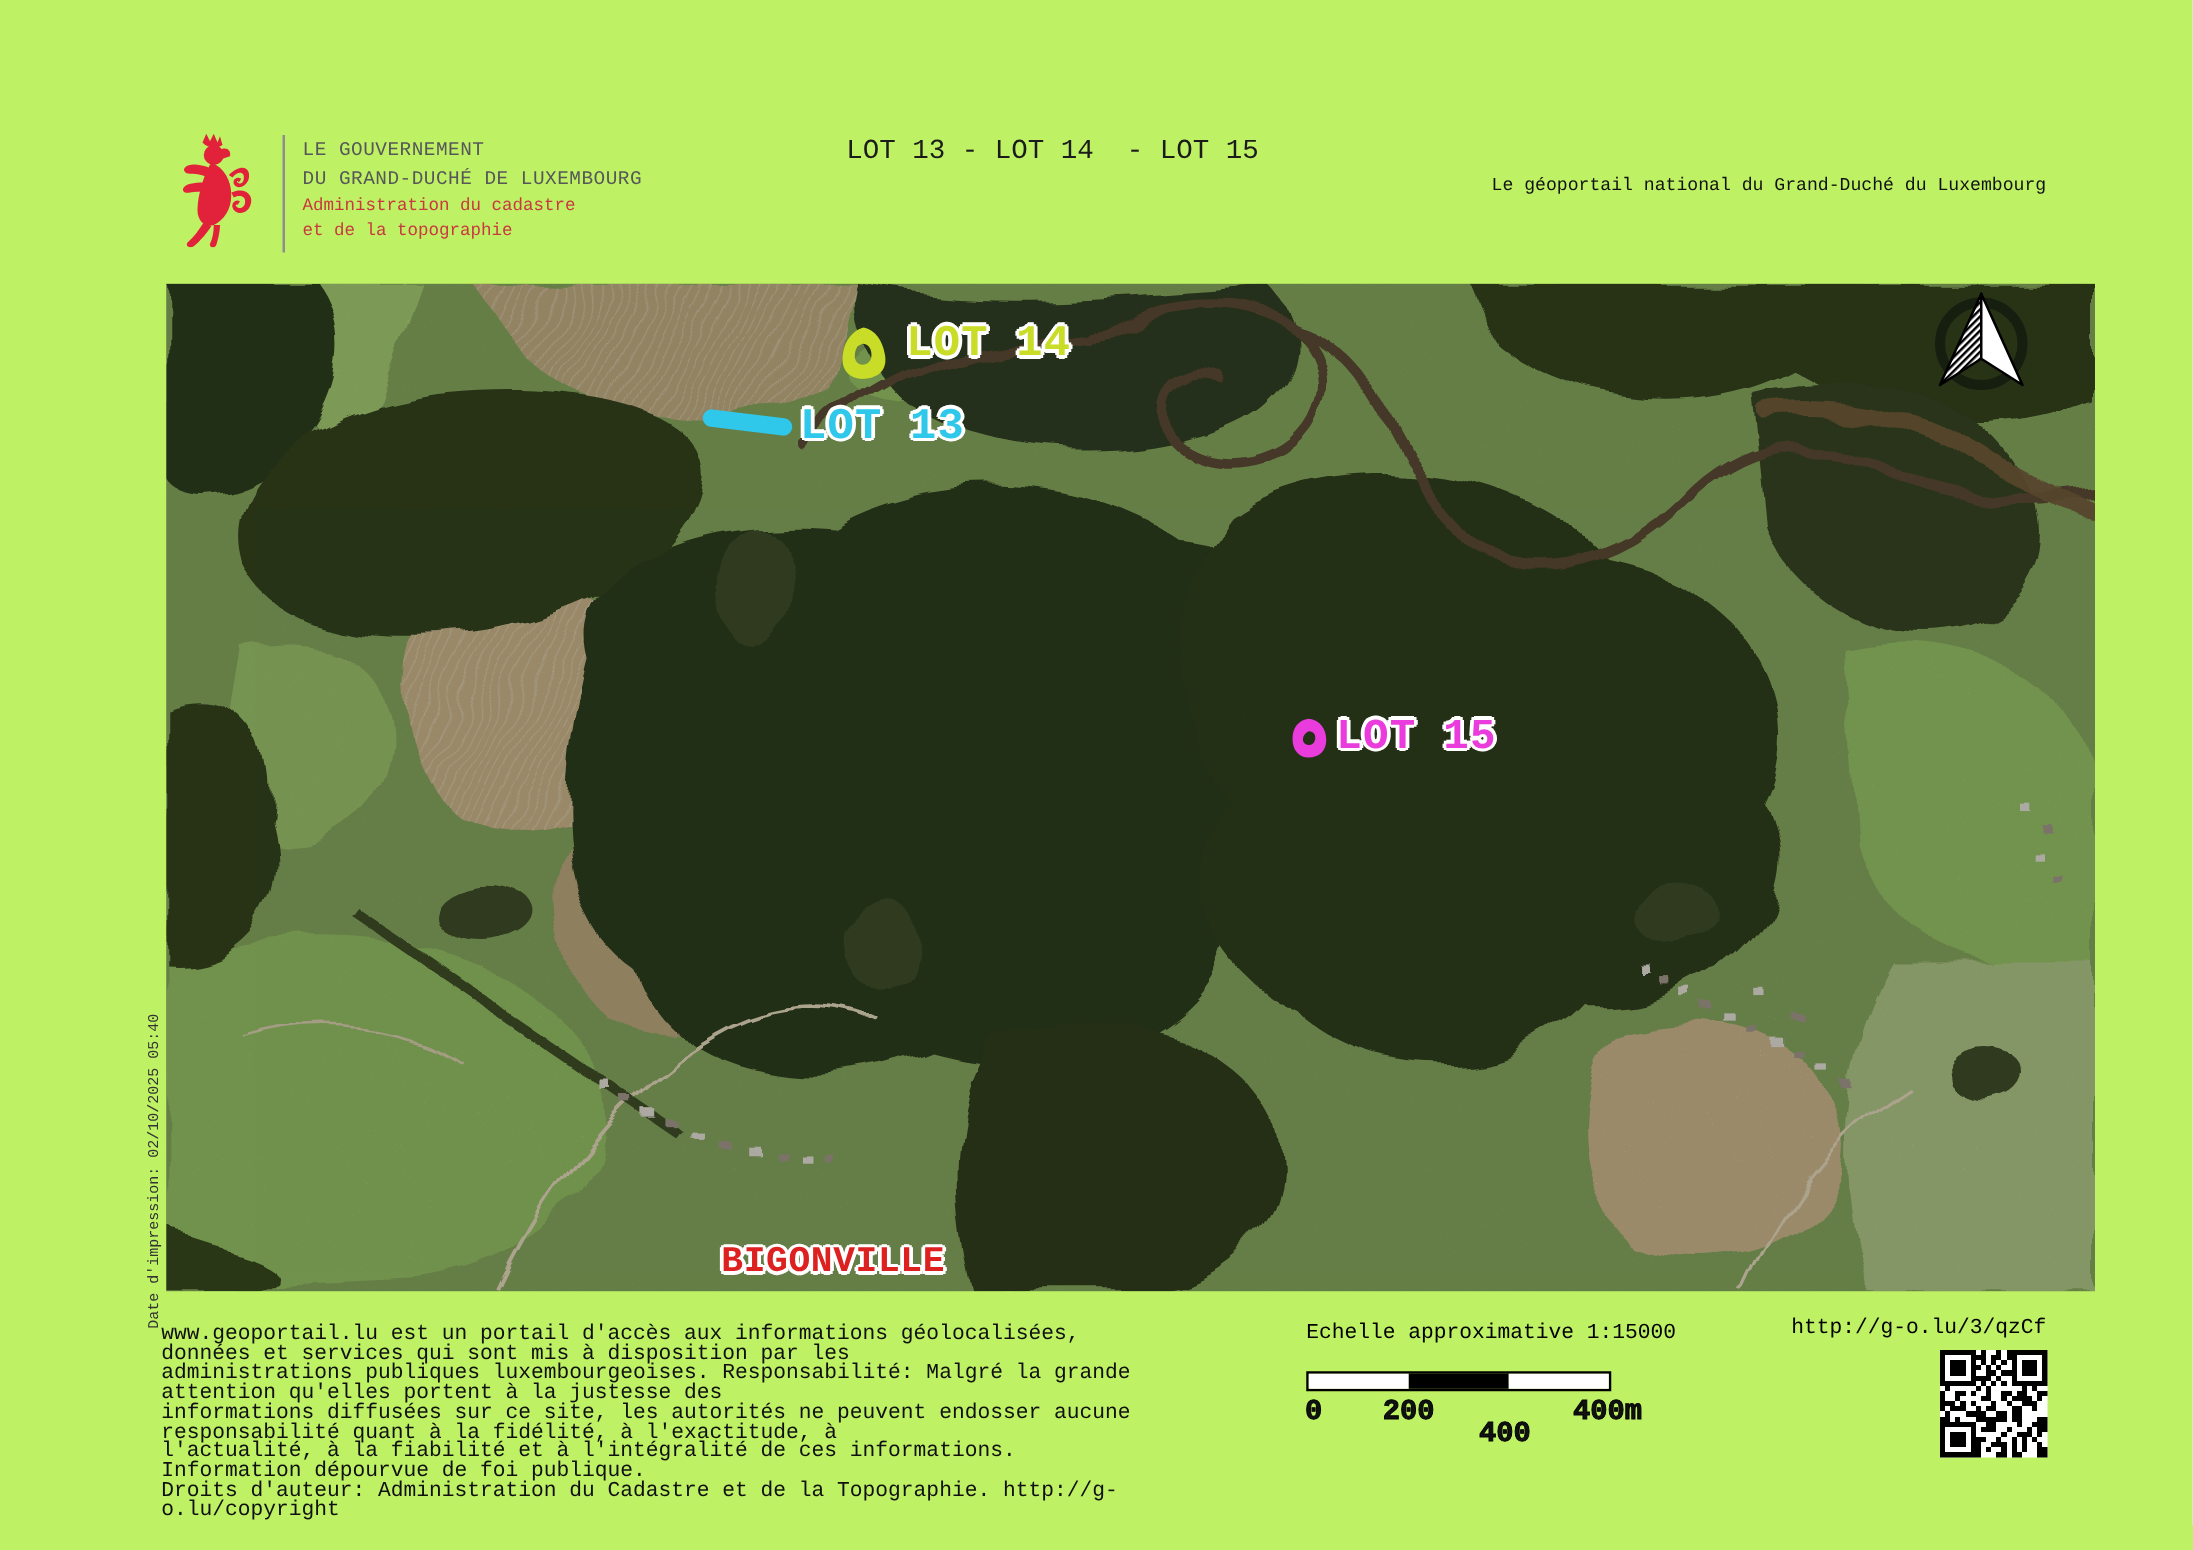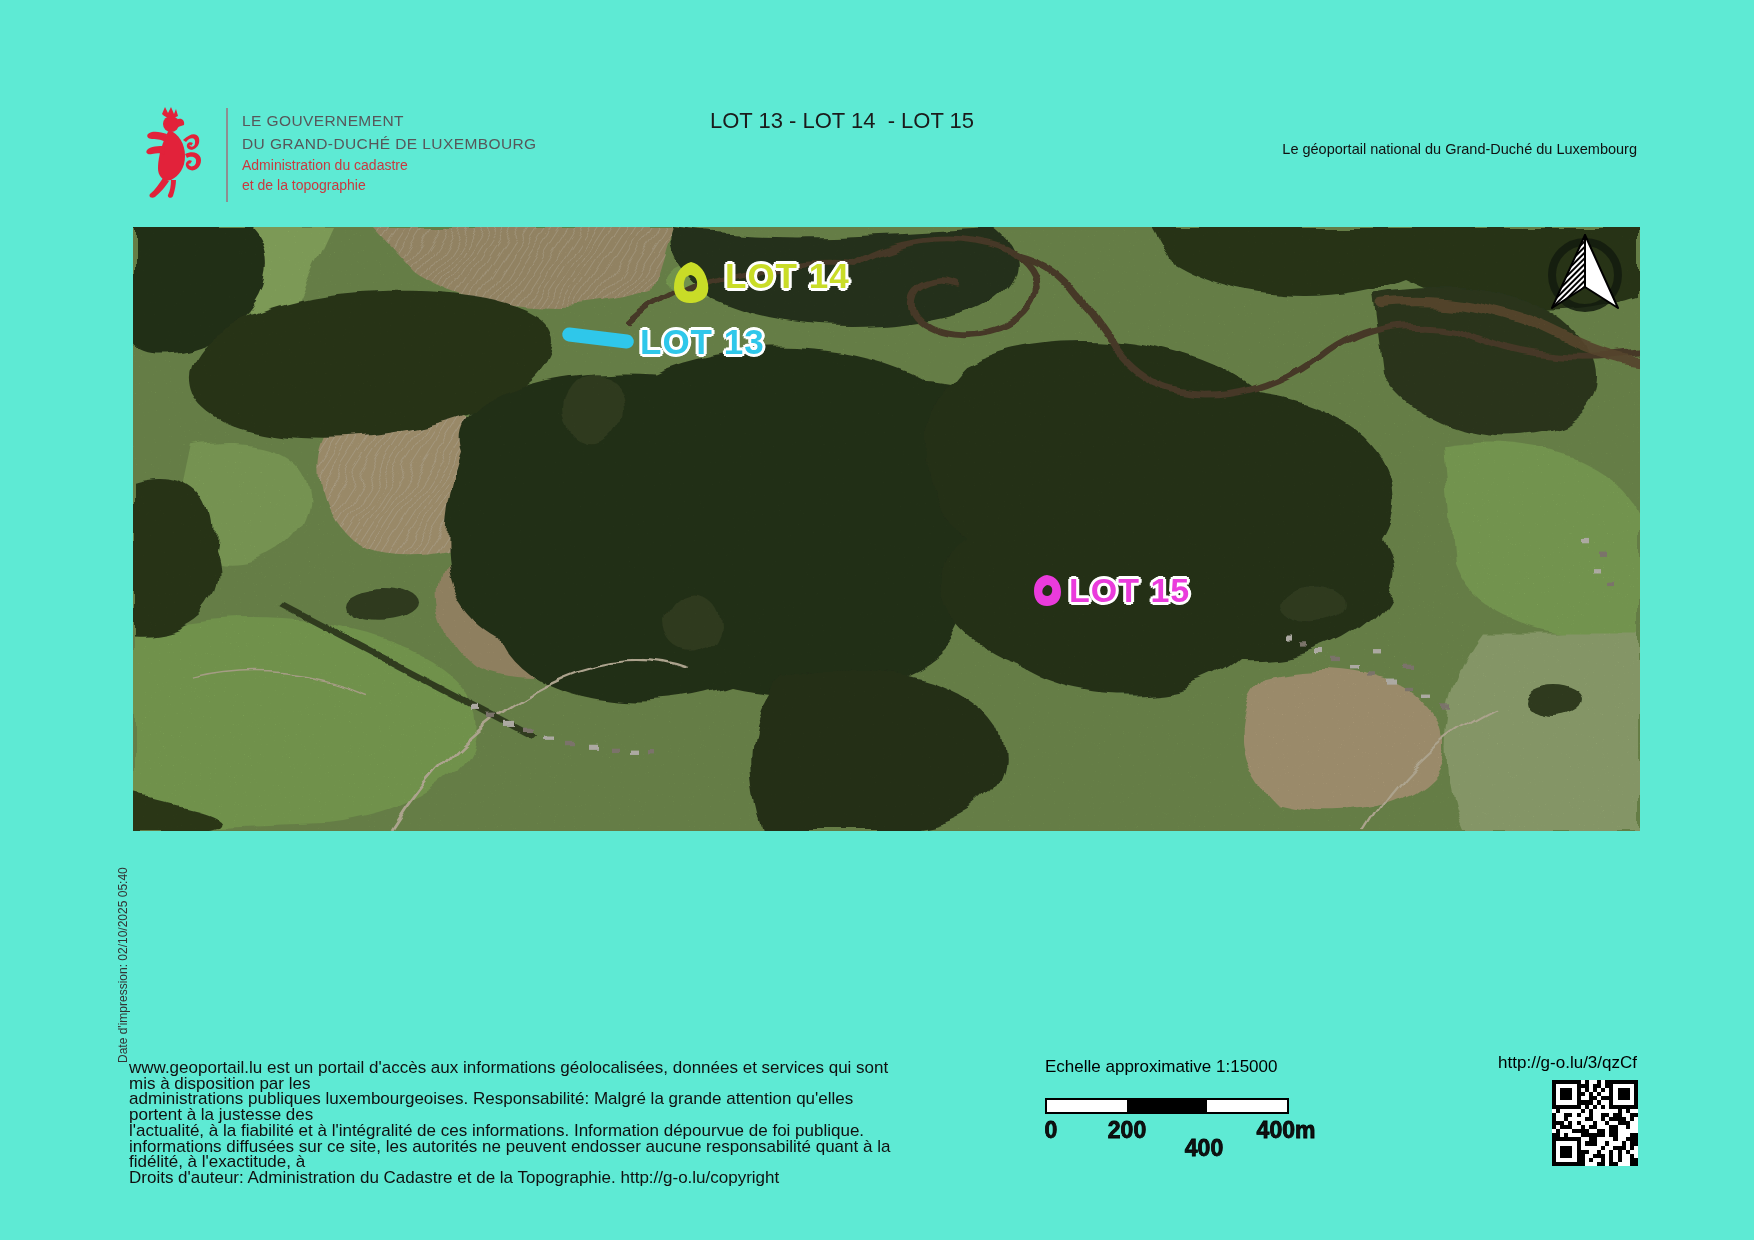--- a/index.html
+++ b/index.html
@@ -1,31 +1,31 @@
 <!DOCTYPE html>
 <html><head>
 <meta charset="utf-8">
 <style>
   html,body{margin:0;padding:0;background:#fff;}
-  .page{position:relative;width:1754px;height:1240px;background:#5eead4;
-        font-family:Liberation Sans, sans-serif;overflow:hidden;color:#111;}
+  .page{position:relative;width:1754px;height:1240px;background:#bef264;
+        font-family:Liberation Mono, monospace;overflow:hidden;color:#111;}
   .abs{position:absolute;}
 
   
   .logo-lion{left:138px;top:104px;width:70px;height:94px;}
   .logo-divider{left:226px;top:108px;width:2px;height:94px;background:#8e8e91;}
   .gov-block{left:242px;top:113px;line-height:1;}
   .gov-line{font-size:15.5px;color:#57575a;letter-spacing:.4px;margin-bottom:7px;}
   .adm-line{font-size:14px;color:#c9393f;margin-bottom:6px;}
   .doc-title{left:572px;top:108px;width:540px;text-align:center;font-size:22px;color:#1b1b1b;white-space:pre;}
   .brand{right:117px;top:94px;font-size:37px;color:#000;text-align:right;}
   .subtitle{right:117px;top:141px;font-size:14.5px;color:#111;text-align:right;}
 
   
-  .map{left:133px;top:227px;width:1507px;height:604px;background:#7f9e58;overflow:hidden;}
+  .map{left:133px;top:227px;width:1507px;height:806px;background:#7f9e58;overflow:hidden;padding-left:36px;}
   .map svg.aerial{position:absolute;left:0;top:0;width:100%;height:100%;display:block;}
 
   .map-label{position:absolute;font-weight:bold;font-size:35px;line-height:1;letter-spacing:1px;
      text-shadow:-2px -2px 0 #fff,2px -2px 0 #fff,-2px 2px 0 #fff,2px 2px 0 #fff,
                  0 -3px 0 #fff,0 3px 0 #fff,-3px 0 0 #fff,3px 0 0 #fff;}
   .bigonville{font-size:29px;letter-spacing:.5px;margin-top:36px;}
 
   .lot13-marker{left:429px;top:104px;width:72px;height:14px;border-radius:8px;transform:rotate(7deg);}
   .north-arrow{left:1406px;top:2px;width:92px;height:92px;}
 
@@ -204,22 +204,22 @@
       <path d="M46,6 L13,79 L46,58 Z" fill="url(#hatch)" stroke="#000" stroke-width="2" stroke-linejoin="round"></path>
       <path d="M46,6 L79,79 L46,58 Z" fill="#fff" stroke="#000" stroke-width="2" stroke-linejoin="round"></path>
     </svg>
   </div>
 
   <div class="abs print-date">Date d'impression: 02/10/2025 05:40</div>
 
   <div class="abs disclaimer">
     <div>www.geoportail.lu est un portail d'accès aux informations géolocalisées, données et services qui sont mis à disposition par les</div>
     <div>administrations publiques luxembourgeoises. Responsabilité: Malgré la grande attention qu'elles portent à la justesse des</div>
+    <div>informations diffusées sur ce site, les autorités ne peuvent endosser aucune responsabilité quant à la fidélité, à l'exactitude, à</div>
     <div>l'actualité, à la fiabilité et à l'intégralité de ces informations. Information dépourvue de foi publique.</div>
-    <div>informations diffusées sur ce site, les autorités ne peuvent endosser aucune responsabilité quant à la fidélité, à l'exactitude, à</div>
     <div>Droits d'auteur: Administration du Cadastre et de la Topographie. http://g-o.lu/copyright</div>
   </div>
 
   <div class="abs scale-block">
     <div class="scale-label">Echelle approximative 1:15000</div>
     <div class="scale-bar">
       <div class="scale-seg" style="background:#fff;"></div>
       <div class="scale-seg" style="background:#000;"></div>
       <div class="scale-seg" style="background:#fff;"></div>
     </div>

